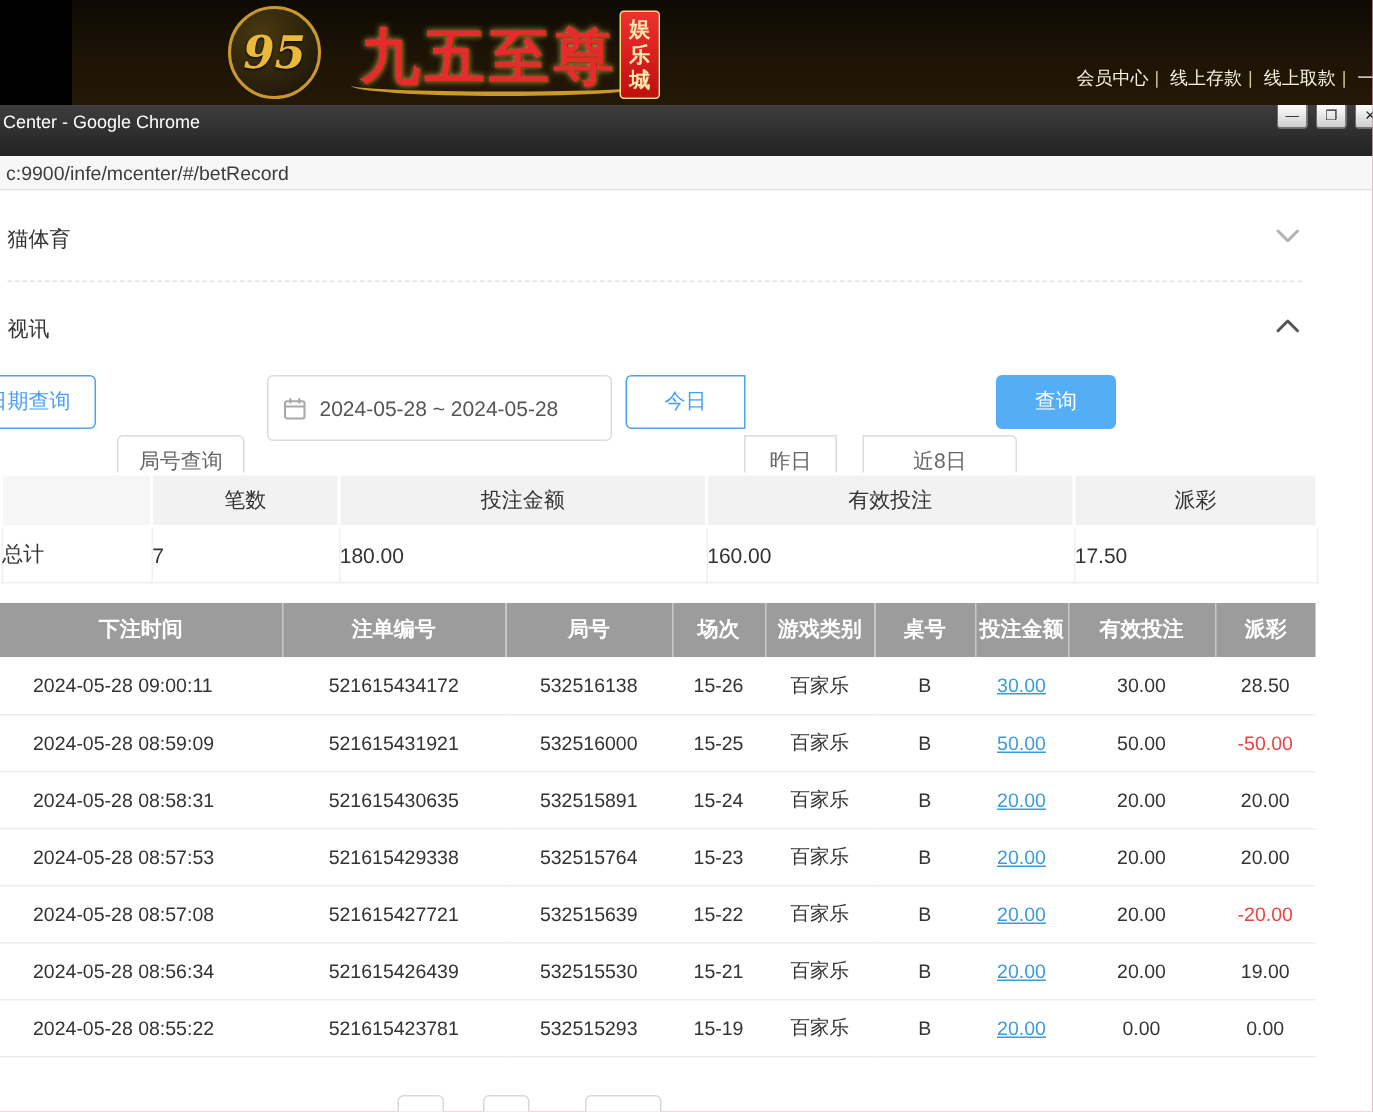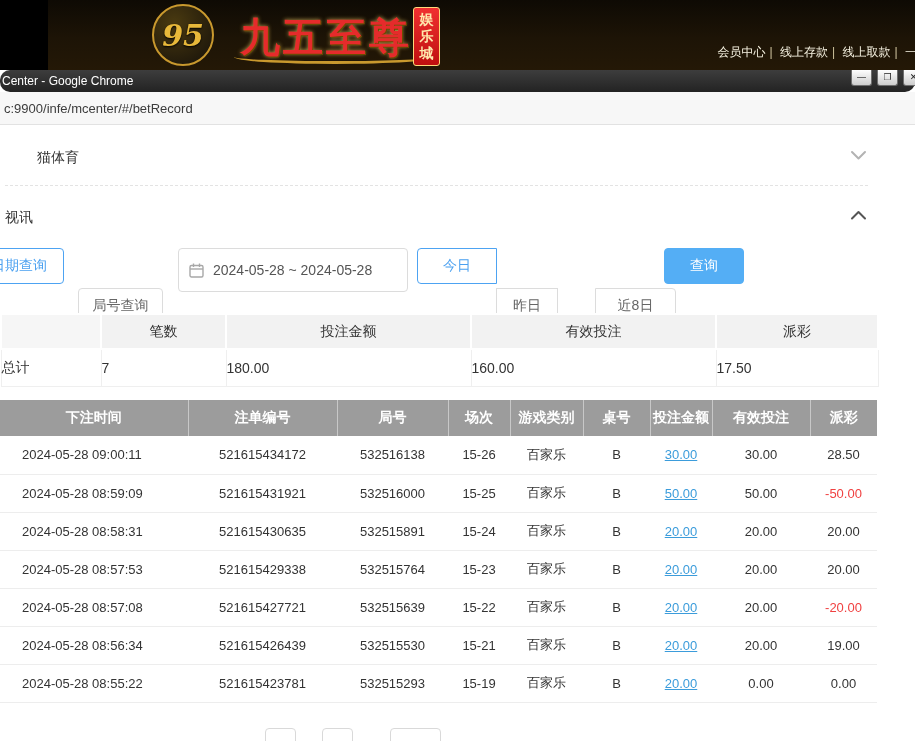--- a/index.html
+++ b/index.html
@@ -22,50 +22,50 @@
   .logo-badge { position:absolute; left:413px; top:7px; width:27px; padding:3px 0;
     background:linear-gradient(#f03030,#bf0f0f); border:1px solid #ffd87a; border-radius:3px;
     display:flex; flex-direction:column; align-items:center; }
   .logo-badge span { color:#ffe9ad; font-size:14px; font-weight:bold; line-height:17px; }
   .top-nav { position:absolute; right:-6px; top:44px; font-size:12px; color:#f7f3e2; white-space:nowrap; }
   .top-nav .nav-item { padding:0 4px; cursor:pointer; }
   .top-nav .nav-sep { color:#cfc49e; }
 
   
   .window { position:absolute; top:70px; left:0; width:915px; height:671px; background:#fff; }
-  .titlebar { position:relative; height:22px; background:linear-gradient(#3d3d3d,#232323);border-radius:10px; }
+  .titlebar { position:relative; height:34px; background:linear-gradient(#3d3d3d,#232323); }
   .window-title { position:absolute; left:2px; top:0; line-height:22px; font-size:12px; color:#fff; white-space:nowrap; }
   .win-controls { position:absolute; right:-9px; top:0; display:flex; gap:5px; }
   .win-btn { width:21px; height:16px; background:linear-gradient(#fefefe,#cdcdcd); border:1px solid #6e6e6e;
     border-top:none; border-radius:0 0 3px 3px; font-size:9px; line-height:14px; text-align:center; color:#222; cursor:pointer; }
-  .urlbar { height:33px; background:#f7f7f7; border-bottom:1px solid #e2e2e2; display:flex; align-items:center;text-align:center; }
+  .urlbar { height:23px; background:#f7f7f7; border-bottom:1px solid #e2e2e2; display:flex; align-items:center;text-align:center; }
   .url-text { font-size:13px; color:#3c3c3c; padding-left:4px; white-space:nowrap; }
 
   
   .page { position:relative; height:616px; background:#fff; overflow:hidden; }
   .section-row { position:absolute; left:0; width:877px; height:44px; cursor:pointer; }
   .section-row .sec-label { line-height:44px; font-size:14px; color:#333; padding-left:5px; }
   .section-row .chev { position:absolute; right:10px; top:14px; }
-  .sec-1 { top:10px;padding-left:32px; }
+  .sec-1 { top:10px; }
   .dashed-divider { position:absolute; top:60px; left:5px; width:863px; border-top:1px dashed #e3e3e3; }
   .sec-2 { top:70px; }
 
   .filters { position:absolute; top:123px; left:0; width:877px; height:36px; }
   .btn { position:absolute; height:36px; border-radius:4px; font-size:14px; background:#fff;
     display:flex; align-items:center; justify-content:center; cursor:pointer; }
   .btn-blue-outline { border:1px solid #4da3f2; color:#4aa0f0; }
   .btn-gray { border:1px solid #dcdcdc; color:#666;margin-top:40px; }
   .btn-date-query { left:-26px; width:90px; }
   .btn-round-query { left:78px; width:85px; }
   .daterange { position:absolute; left:178px; width:230px; height:44px; border:1px solid #dcdcdc;
     border-radius:4px; display:flex; align-items:center; gap:9px; padding-left:10px; color:#555;
     font-size:14px; cursor:pointer; background:#fff; }
   .btn-today { left:417px; width:80px; z-index:2; border-radius:4px 0 0 4px; }
   .btn-yesterday { left:496px; width:62px; border-radius:0; }
-  .btn-recent8 { left:595px; width:81px; border-radius:0 4px 4px 0; }
+  .btn-recent8 { left:575px; width:103px; border-radius:0 4px 4px 0; }
   .btn-search { left:664px; width:80px; background:#54aef5; border:1px solid #54aef5; color:#fff; }
 
   table { border-collapse:collapse; table-layout:fixed; }
   .sum-table { position:absolute; top:188px; left:0; width:877px; }
   .sum-table th { height:35px; background:#f2f2f2; border:2px solid #fff; font-size:14px; font-weight:400; color:#333; }
   .sum-table th.corner { background:#f6f6f6; }
   .sum-table td { height:37px; background:#fff; border:1px solid #efefef; font-size:14px; color:#333; text-align:left; }
 
   .bet-table { position:absolute; top:275px; left:0; width:877px; }
   .bet-table th { height:36px; background:#9c9c9c; color:#fff; font-size:14px; font-weight:bold;

